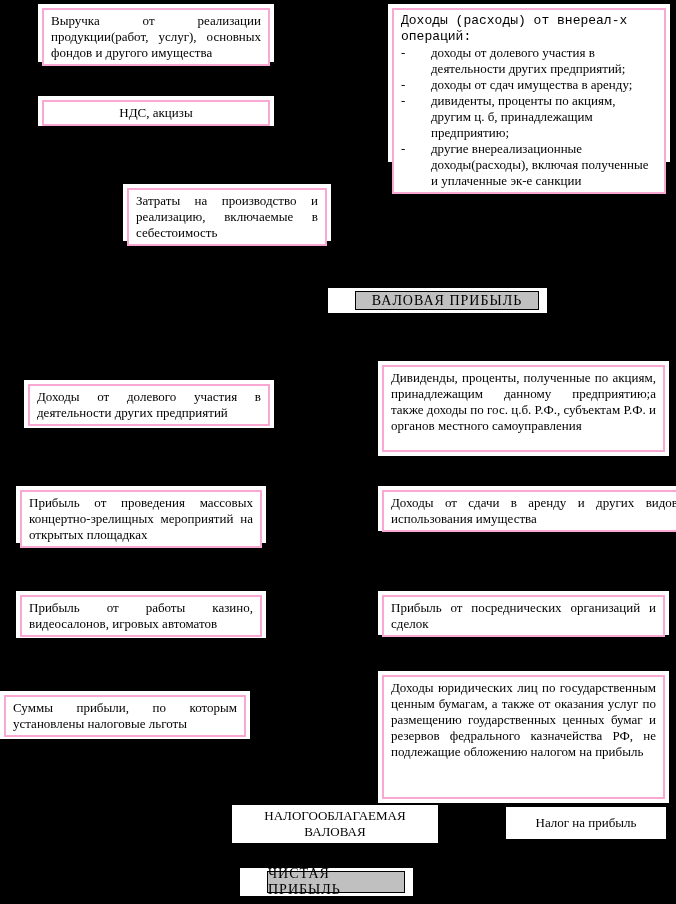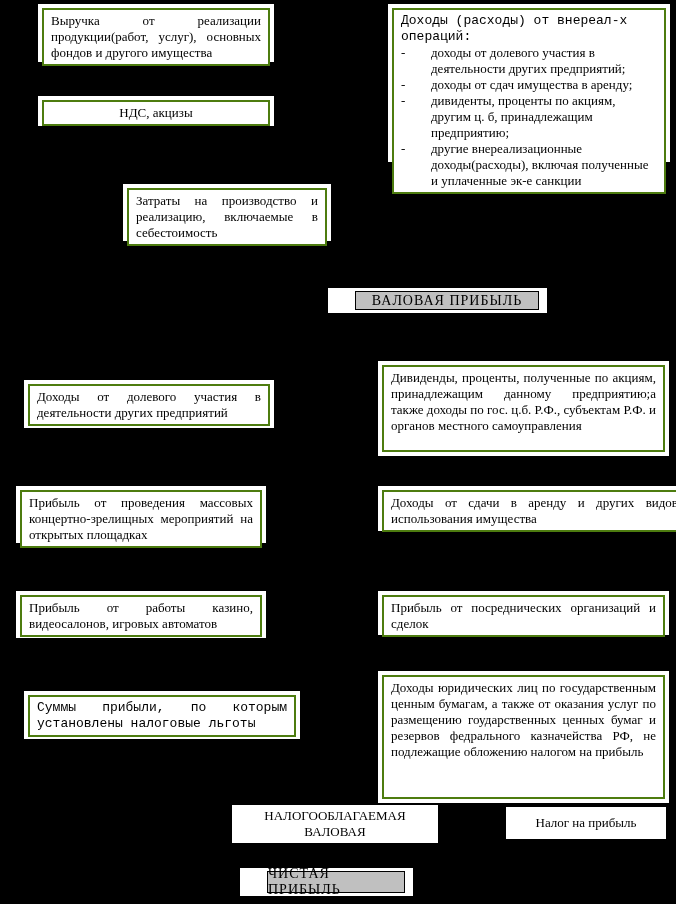--- a/index.html
+++ b/index.html
@@ -17,21 +17,21 @@
     overflow: hidden;
   }
   
   .node {
     position: absolute;
     background: #fff;
     padding: 4px;
     box-sizing: border-box;
   }
   .node-inner {
-    border: 2px solid #4d7c0f;
+    border: 2px solid #f9a8d4;
     background: #fff;
     padding: 3px 7px;
     font-size: 13px;
     line-height: 16px;
     text-align: justify;
     min-height: 100%;
     box-sizing: border-box;
   }
   .node-inner.center {
     text-align: center;
@@ -150,21 +150,21 @@
   </div>
 
   <div class="node" style="left:16px; top:591px; width:250px; height:47px;">
     <div class="node-inner">Прибыль от работы казино, видеосалонов, игровых автоматов</div>
   </div>
 
   <div class="node" style="left:378px; top:591px; width:291px; height:44px;">
     <div class="node-inner">Прибыль от посреднических организаций и сделок</div>
   </div>
 
-  <div class="node" style="left:24px; top:691px; width:276px; height:48px;font-family:Liberation Mono, monospace;">
+  <div class="node" style="left:0; top:691px; width:250px; height:48px;">
     <div class="node-inner">Суммы прибыли, по которым установлены налоговые льготы</div>
   </div>
 
   <div class="node" style="left:378px; top:671px; width:291px; height:132px;">
     <div class="node-inner">Доходы юридических лиц по государственным ценным бумагам, а также от оказания услуг по размещению гоударственных ценных бумаг и резервов федрального казначейства РФ, не подлежащие обложению налогом на прибыль</div>
   </div>
 
   <div class="node-plain" style="left:232px; top:805px; width:206px; height:38px;">
     <span>НАЛОГООБЛАГАЕМАЯ ВАЛОВАЯ</span>
   </div>

